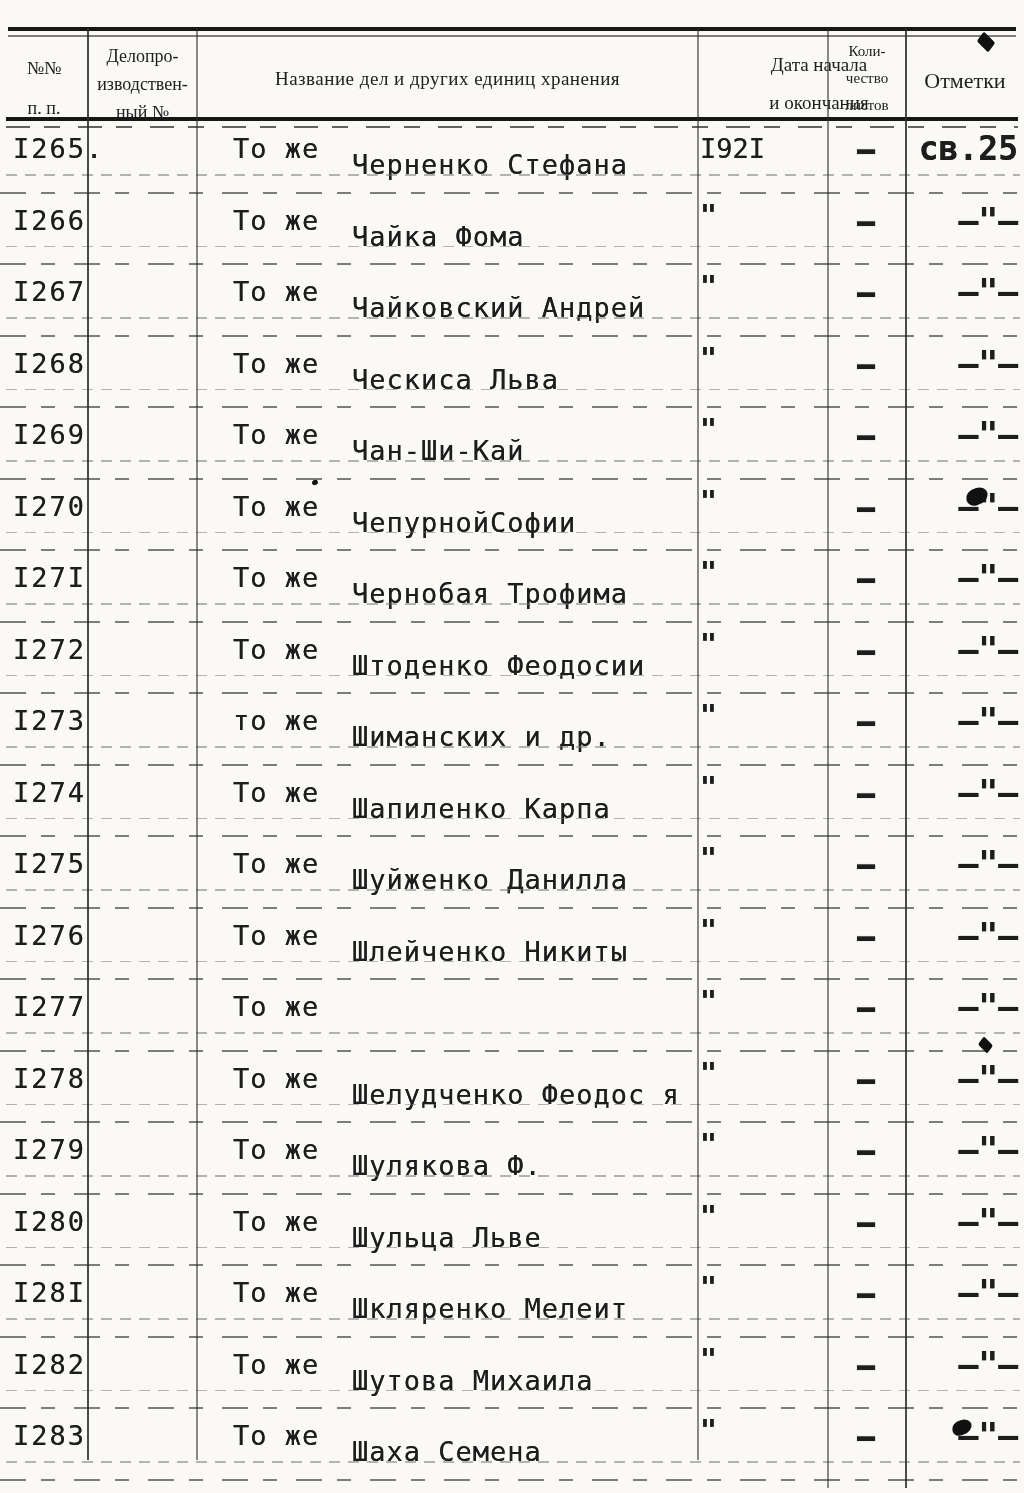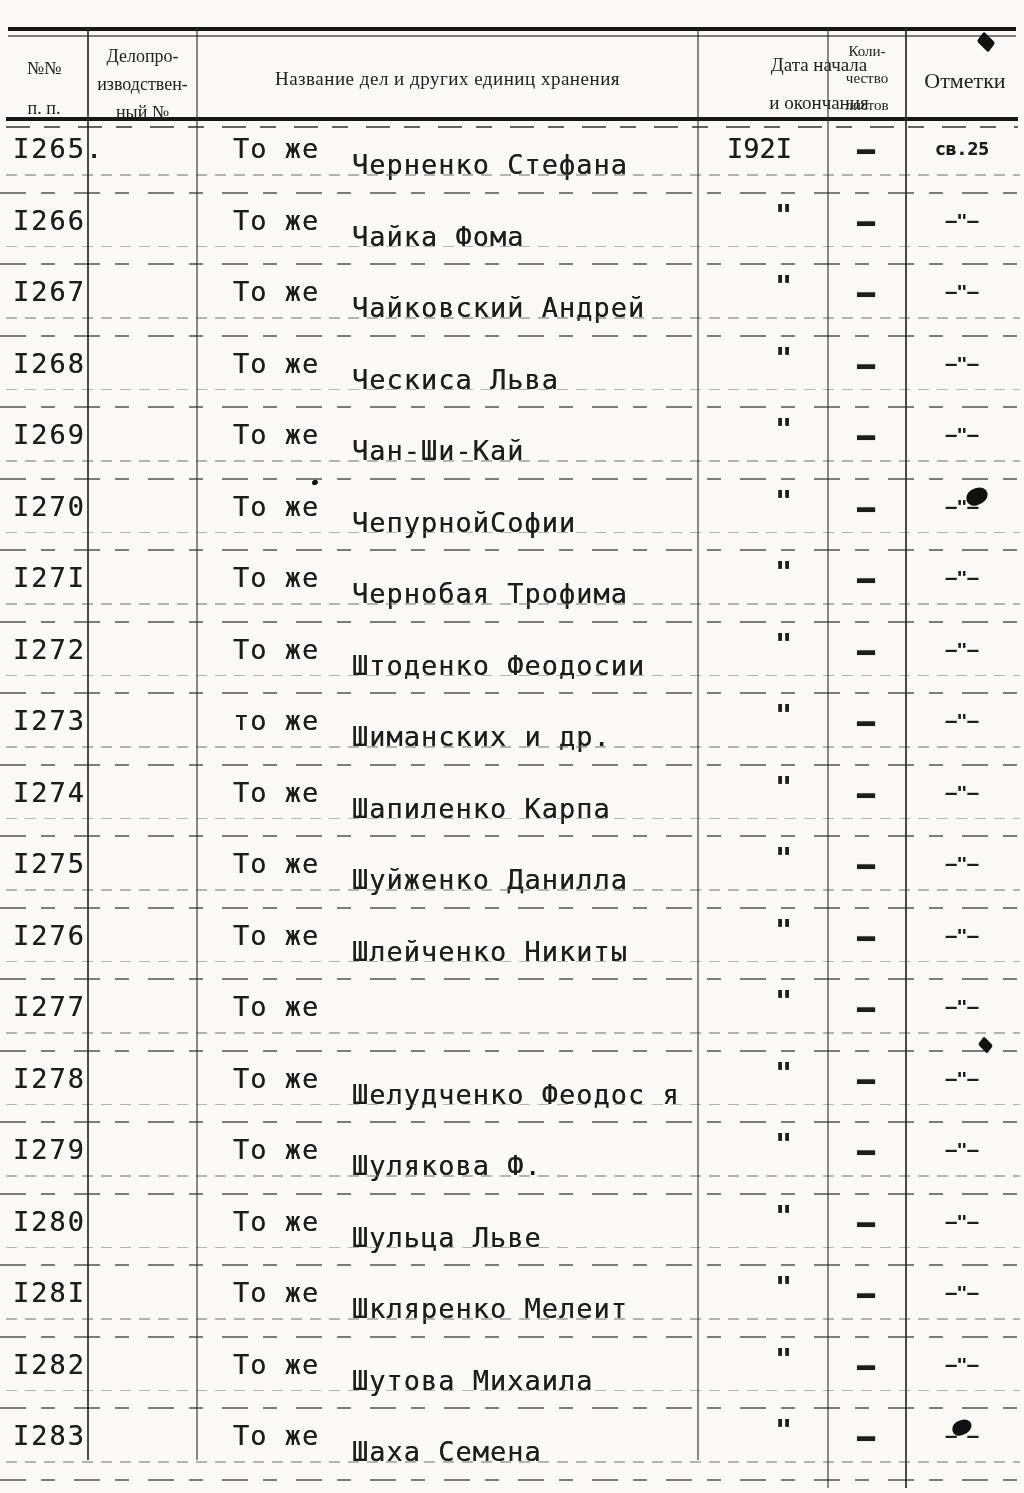--- a/index.html
+++ b/index.html
@@ -30,24 +30,24 @@
   .row{position:relative;width:1024px;height:71.5px;}
   .row::after{content:"";position:absolute;left:0;right:0;bottom:0;height:2px;opacity:.7;
     background:repeating-linear-gradient(90deg,#474747 0 26px,transparent 26px 41px,#474747 41px 55px,transparent 55px 74px);}
   .u{position:absolute;left:6px;right:4px;top:52px;height:1.5px;opacity:.5;
     background:repeating-linear-gradient(90deg,#6d6d6d 0 11px,transparent 11px 19px);}
   .cell{position:absolute;top:11px;white-space:nowrap;font-size:27px;line-height:32px;
     text-shadow:0 0 .6px rgba(20,20,20,.8);}
   .cell.num{left:13px;letter-spacing:2px;text-align:right;}
   .cell.ditto{left:190px;letter-spacing:1px;margin-left:43px;}
   .cell.name{left:352px;letter-spacing:1px;margin-top:16px;}
-  .cell.date{left:700px;width:92px;text-align:right;}
+  .cell.date{left:700px;width:92px;text-align:left;}
   .cell.date.q{font-weight:bold;font-size:28px;top:6px;}
   .cell.count{left:830px;width:72px;text-align:center;font-weight:900;font-size:30px;transform:scaleY(1.25);}
-  .cell.mark{left:906px;width:112px;text-align:center;font-weight:bold;font-size:18px;}
+  .cell.mark{left:906px;width:112px;text-align:right;font-weight:bold;font-size:33px;}
   
   .blot{position:absolute;background:#111;}
   .blot.d{transform:rotate(45deg) skewX(8deg);border-radius:2px;}
   .blot.b{border-radius:55% 45% 60% 40%;transform:rotate(-15deg);}
 </style>
 </head>
 <body>
 
 <div id="page">
 

